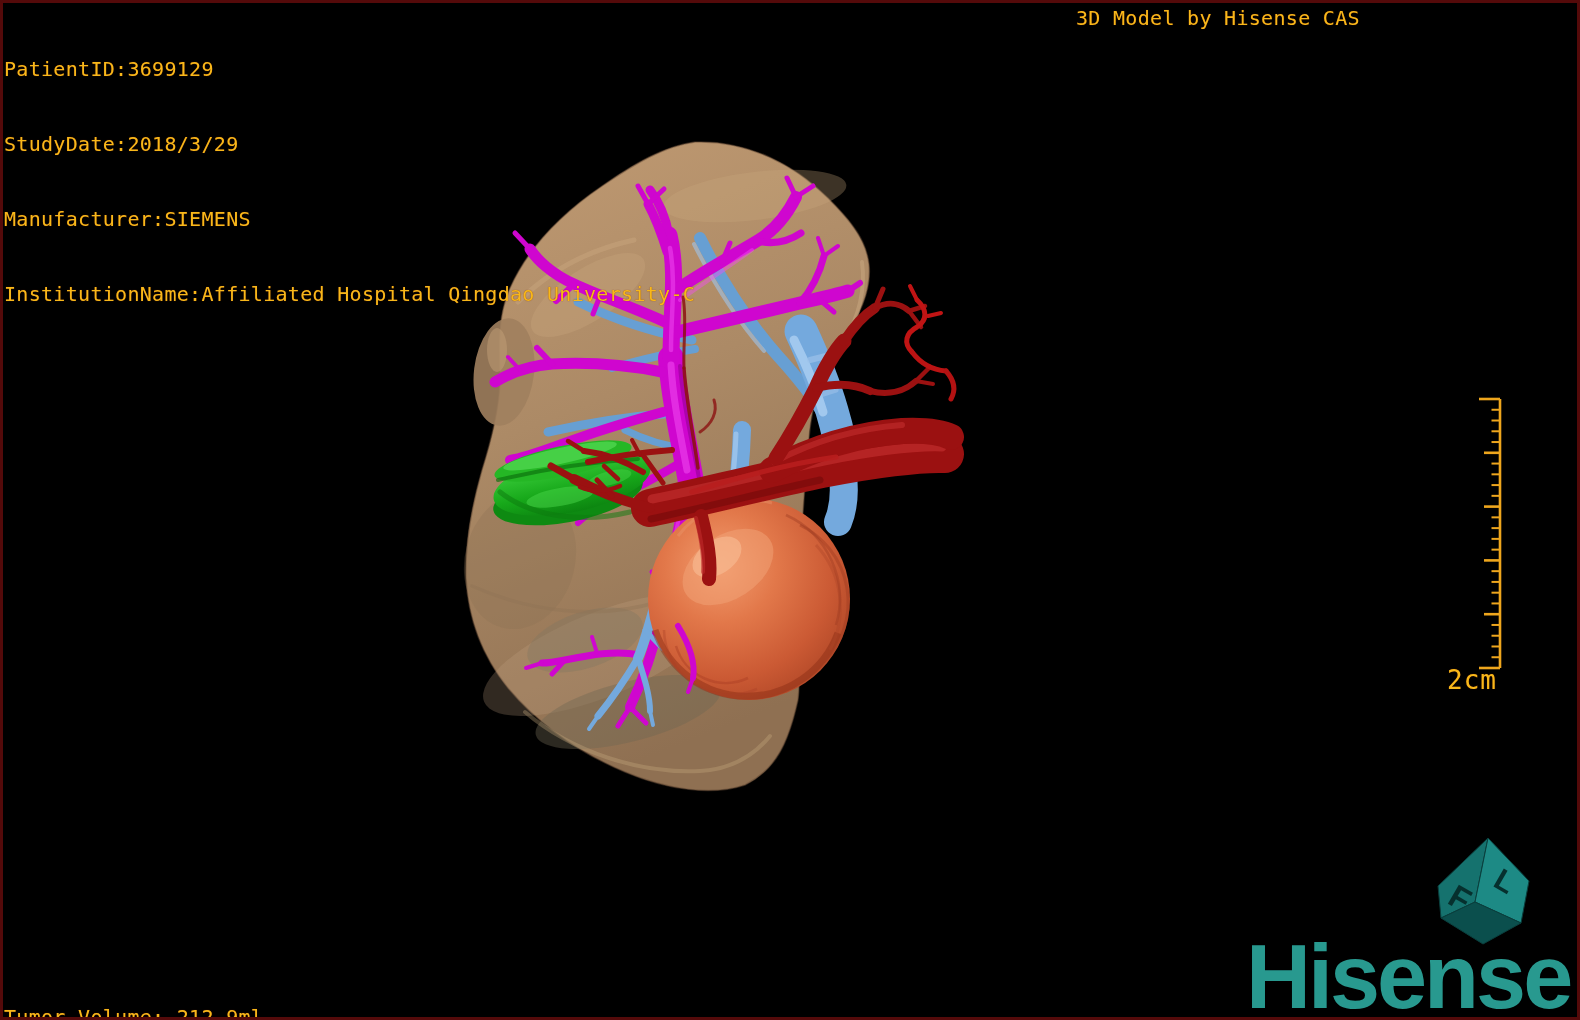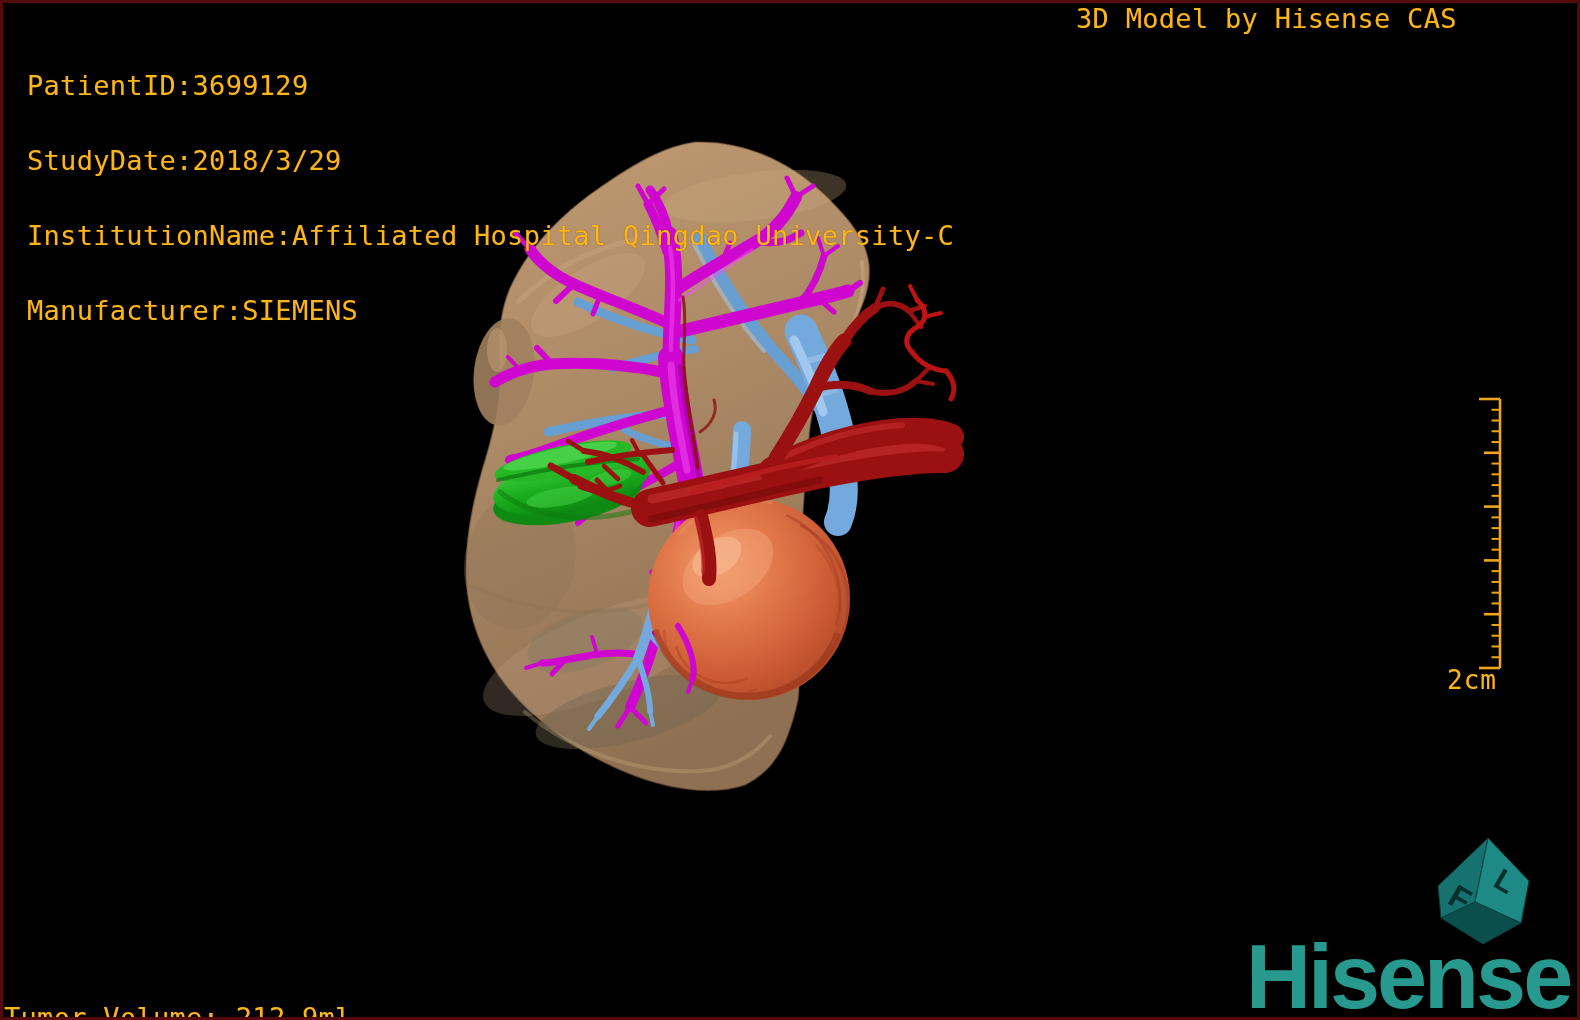--- a/index.html
+++ b/index.html
@@ -4,24 +4,24 @@
 <style>
   html,body{margin:0;padding:0;background:#000;}
   .screen{
     position:relative;width:1580px;height:1020px;background:#000;overflow:hidden;
     font-family:"DejaVu Sans Mono","Liberation Mono",monospace;
   }
   .screen::after{
     content:"";position:absolute;inset:0;border:3px solid #540a0a;pointer-events:none;z-index:60;
   }
   .overlay-text{
-    position:absolute;color:#f8b81a;font-size:27px;line-height:25px;letter-spacing:.3px;
+    position:absolute;color:#f8b81a;font-size:20px;line-height:25px;letter-spacing:.3px;
     white-space:pre;z-index:10;text-shadow:0 0 1px rgba(120,40,0,.8);
   }
-  #patient-info{left:4px;top:23px;padding-left:23px;}
+  #patient-info{left:4px;top:7px;}
   #watermark{left:1076px;top:6px;}
   #volume-info{left:4px;top:955px;}
   #scale-label{left:1447px;top:668px;font-size:26px;letter-spacing:1px;}
   #viewport{position:absolute;left:0;top:0;z-index:1;}
   #logo{
     position:absolute;left:1246px;top:932px;z-index:10;
     font-family:"Liberation Sans",sans-serif;font-weight:bold;font-style:normal;
     font-size:90px;line-height:1.0;letter-spacing:-3px;color:#28998f;white-space:nowrap;
   }
 </style>
@@ -252,22 +252,22 @@
       <polygon points="1488,838 1529,881 1521,923 1475,902" fill="#1d8a85" stroke="#0a3f3d" stroke-width="1"></polygon>
       <polygon points="1475,902 1521,923 1483,944 1441,918" fill="#0b4f4d" stroke="#0a3f3d" stroke-width="1"></polygon>
       <text x="1460" y="898" transform="rotate(30 1460 898)" text-anchor="middle" dominant-baseline="central" font-family="Liberation Sans, sans-serif" font-weight="bold" font-size="32" fill="#06302e">F</text>
       <text x="1505" y="881" transform="rotate(30 1505 881)" text-anchor="middle" dominant-baseline="central" font-family="Liberation Sans, sans-serif" font-weight="bold" font-size="30" fill="#06302e">L</text>
     </g>
   </svg>
 
   <div id="patient-info" class="overlay-text">
     <div>PatientID:3699129</div>
     <div>StudyDate:2018/3/29</div>
+    <div>Manufacturer:SIEMENS</div>
     <div>InstitutionName:Affiliated Hospital Qingdao University-C</div>
-    <div>Manufacturer:SIEMENS</div>
   </div>
 
   <div id="watermark" class="overlay-text">3D Model by Hisense CAS</div>
 
   <div id="volume-info" class="overlay-text">
     <div>Tumor Volume: 212.9ml</div>
     
   </div>
 
   <div id="scale-label" class="overlay-text">2cm</div>

